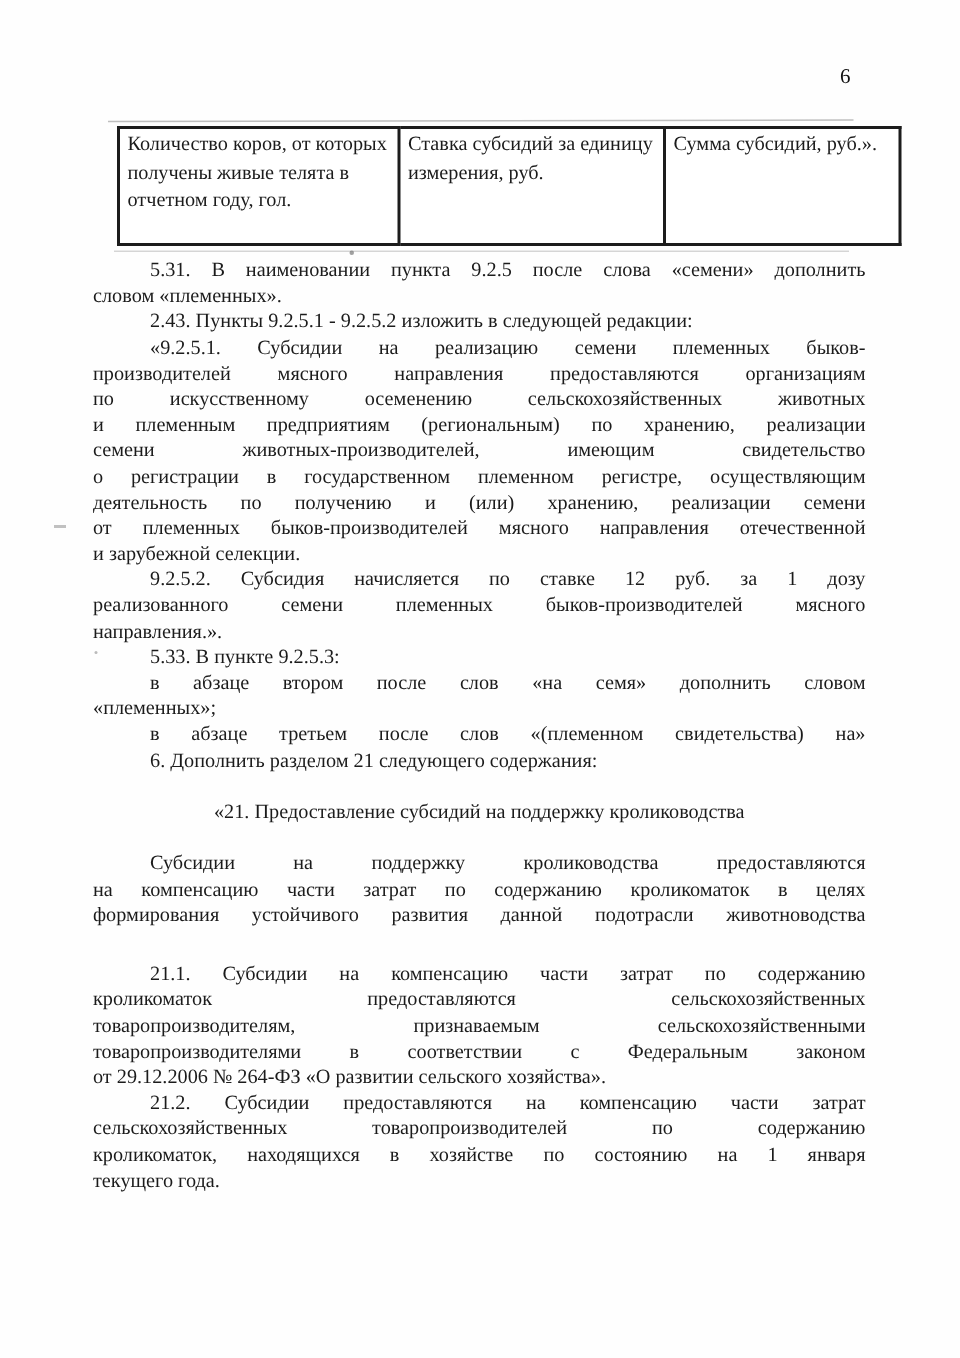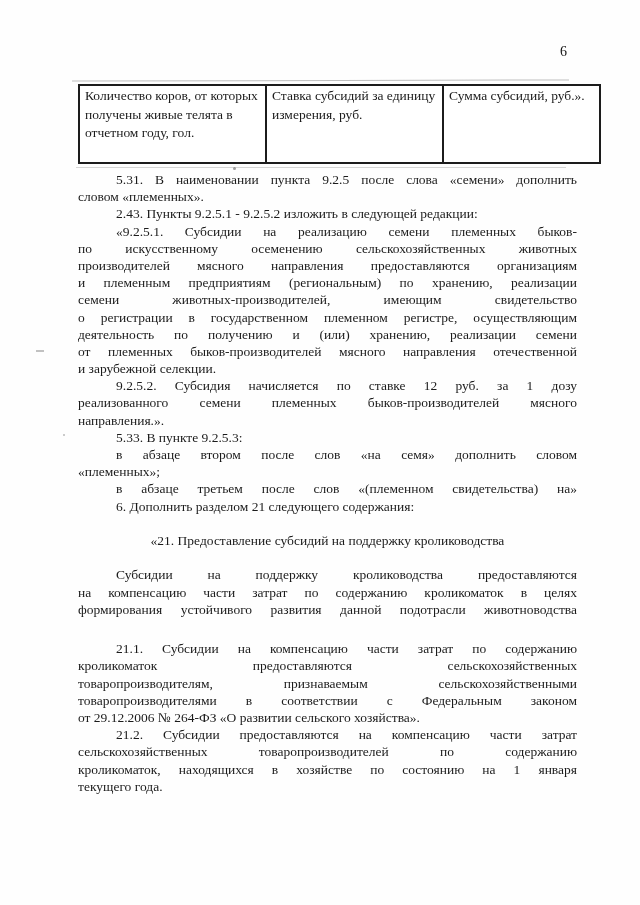--- a/index.html
+++ b/index.html
@@ -52,21 +52,20 @@
   }
   .para { margin: 0; }
   .para .line {
     font-size: 13.5px;
     line-height: 17.2px;
     height: 17.2px;
     white-space: nowrap;
     text-align: justify;
     text-align-last: justify;
     overflow: visible;
-    margin-left: 16px;
   }
   .para .line.first { text-indent: 38px; }
   .para .line.last { text-align-last: left; }
   .para.center .line,
   .para.center .line.last { text-align: center; text-align-last: center; text-indent: 0; }
   
   .artifact { position: absolute; background: #777; }
   .artifact-dot-1 { left: 233px; top: 167px; width: 3px; height: 3px; border-radius: 50%; opacity: .7; }
   .artifact-dash  { left: 36px; top: 350px; width: 8px; height: 2px; opacity: .45; }
   .artifact-dot-2 { left: 63px; top: 434px; width: 2px; height: 2px; border-radius: 50%; opacity: .5; }
@@ -95,22 +94,22 @@
   <div class="doc-body">
       <div class="para">
         <div class="line first">5.31. В наименовании пункта 9.2.5 после слова «семени» дополнить</div>
         <div class="line last">словом «племенных».</div>
       </div>
       <div class="para">
         <div class="line first last">2.43. Пункты 9.2.5.1 - 9.2.5.2 изложить в следующей редакции:</div>
       </div>
       <div class="para">
         <div class="line first">«9.2.5.1. Субсидии на реализацию семени племенных быков-</div>
+        <div class="line">производителей мясного направления предоставляются организациям</div>
         <div class="line">по искусственному осеменению сельскохозяйственных животных</div>
-        <div class="line">производителей мясного направления предоставляются организациям</div>
         <div class="line">и племенным предприятиям (региональным) по хранению, реализации</div>
         <div class="line">семени животных-производителей, имеющим свидетельство</div>
         <div class="line">о регистрации в государственном племенном регистре, осуществляющим</div>
         <div class="line">деятельность по получению и (или) хранению, реализации семени</div>
         <div class="line">от племенных быков-производителей мясного направления отечественной</div>
         <div class="line last">и зарубежной селекции.</div>
       </div>
       <div class="para">
         <div class="line first">9.2.5.2. Субсидия начисляется по ставке 12 руб. за 1 дозу</div>
         <div class="line">реализованного семени племенных быков-производителей мясного</div>

